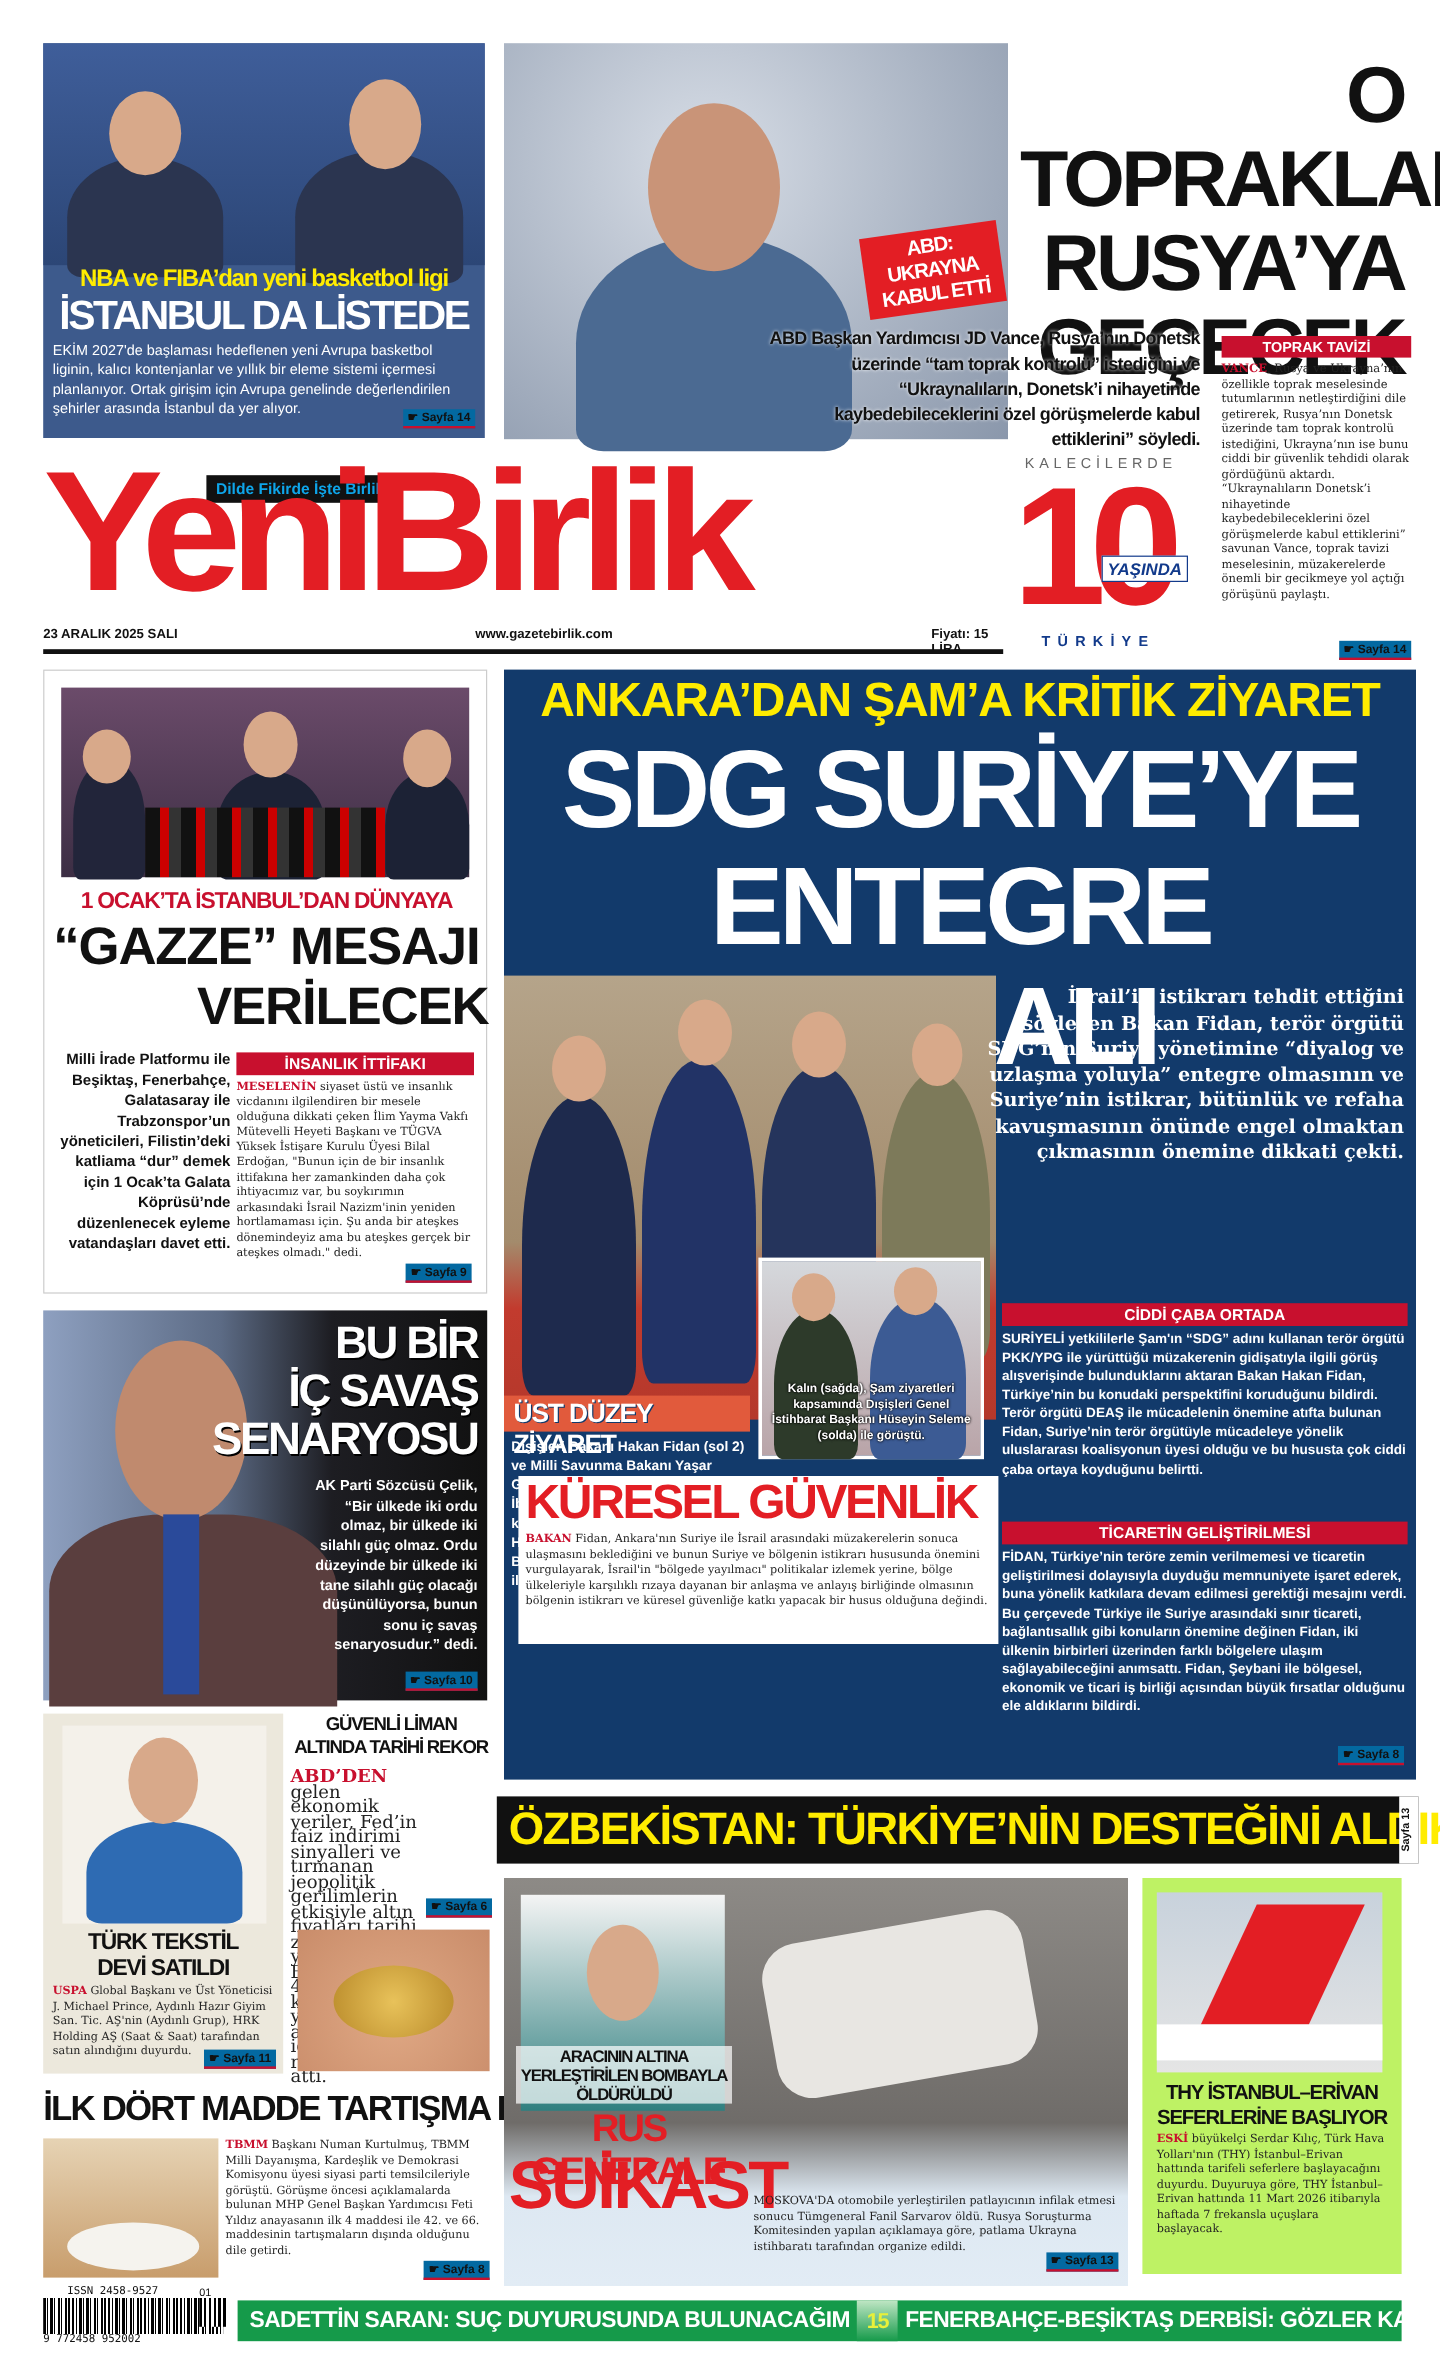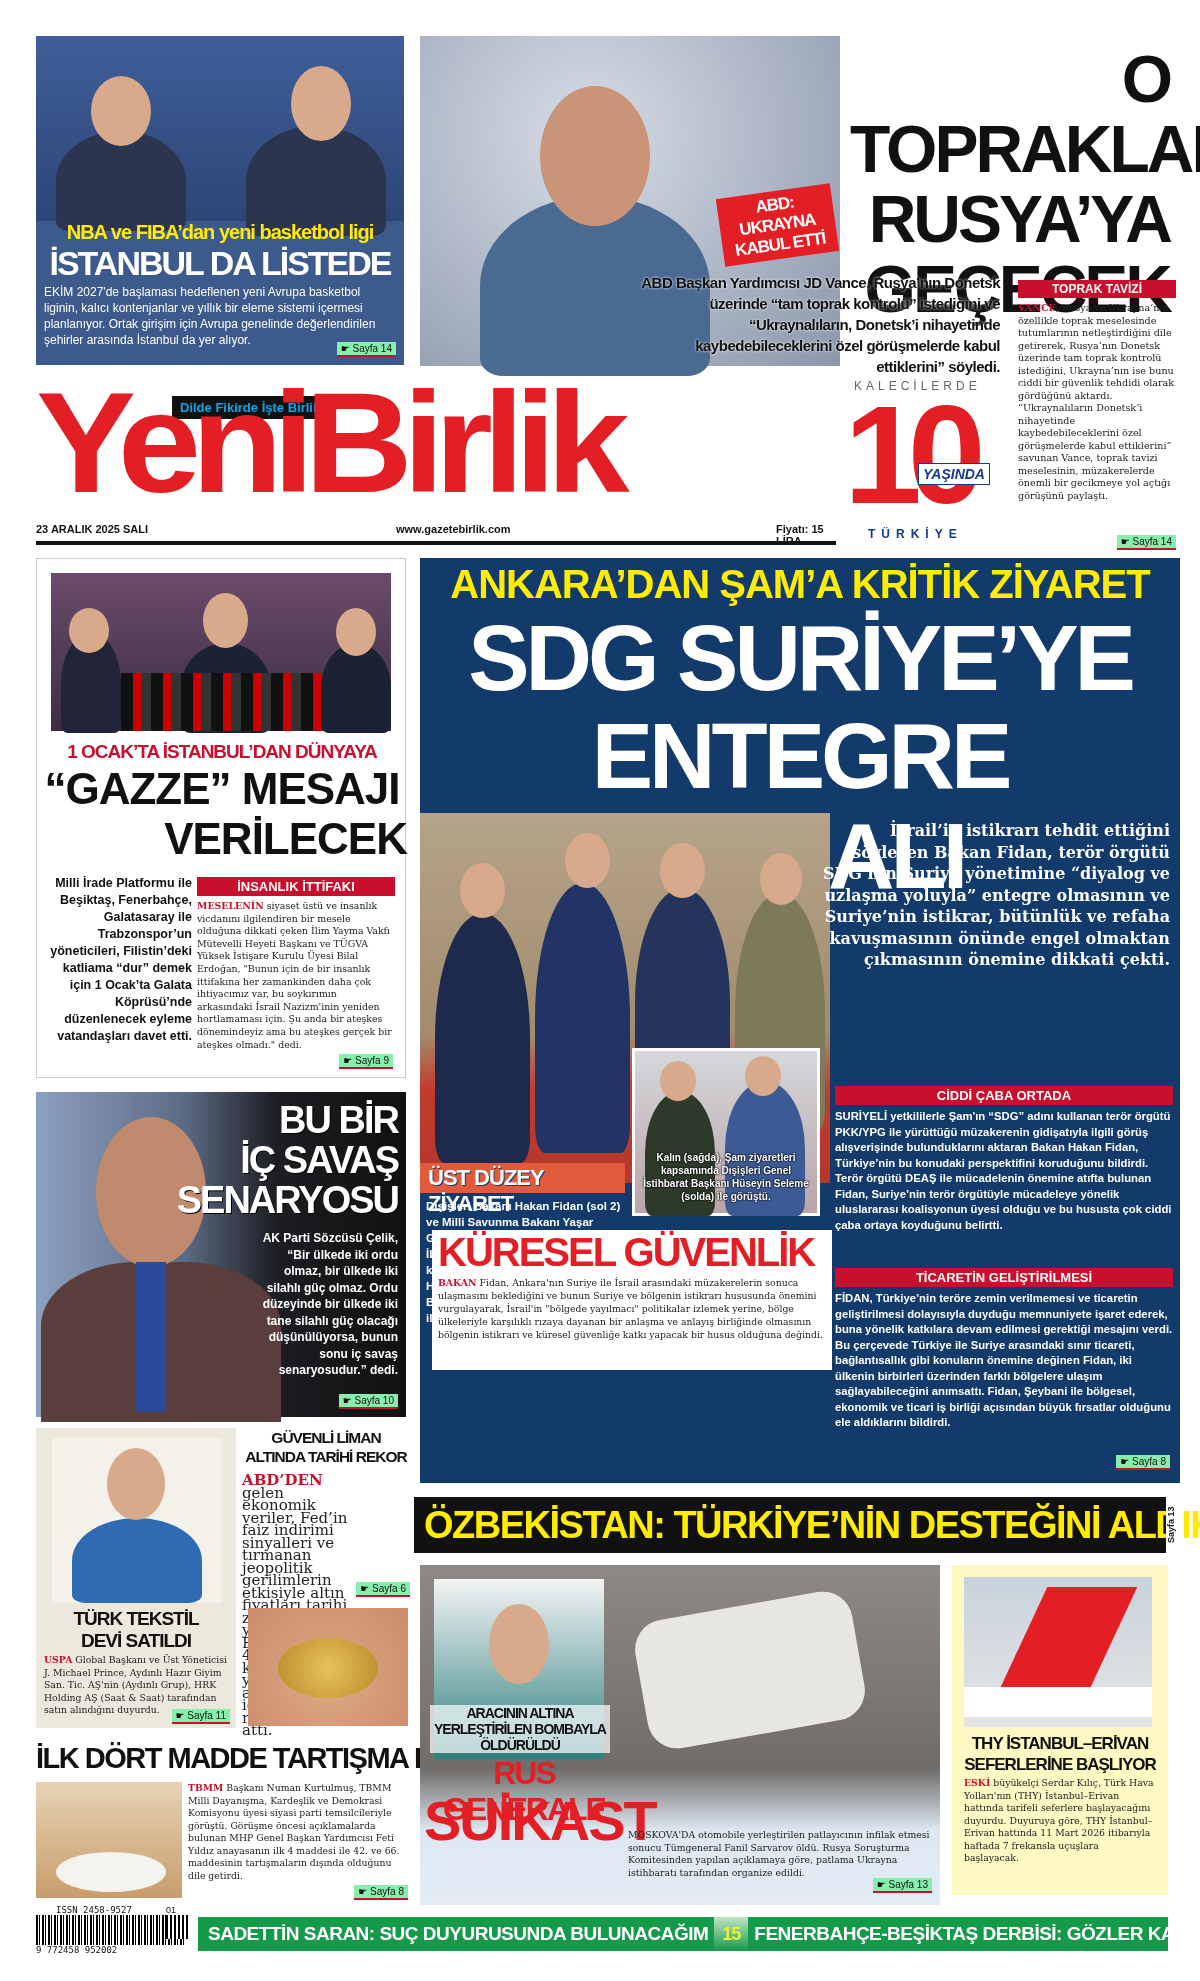--- a/index.html
+++ b/index.html
@@ -1,21 +1,21 @@
 <!DOCTYPE html>
 <html><head>
 <meta charset="utf-8">
 <style>
 *{box-sizing:border-box;margin:0;padding:0}
 body{width:1200px;height:1981px;background:#fff;font-family:"Liberation Sans",sans-serif;position:relative;overflow:hidden;color:#111}
 .abs{position:absolute}
 .cond{font-family:"Liberation Sans",sans-serif;font-weight:bold;letter-spacing:-1px}
 .serif{font-family:"DejaVu Serif",serif}
 .photo{background:linear-gradient(135deg,#5a6d8f,#2f3e5c)}
-.sayfa{display:inline-block;background:#86efac;color:#111;font-weight:normal;font-size:10px;padding:1px 4px;border-bottom:2px solid #c8102e}
+.sayfa{display:inline-block;background:#0369a1;color:#111;font-weight:bold;font-size:10px;padding:1px 4px;border-bottom:2px solid #c8102e}
 .sayfa:before{content:"☛ "}
 .redtag{background:#c8102e;color:#fff;font-weight:bold;text-align:center;font-size:13px;padding:2px 0}
 .lead{color:#c8102e;font-weight:bold}
 .person{position:absolute;border-radius:50% 50% 10% 10%;background:#2b3550}
 .head{position:absolute;border-radius:50%;background:#d8a98a}
 </style>
 </head>
 <body>
 
 <div class="abs" style="left:36px;top:36px;width:368px;height:329px;background:#3d5a8c;overflow:hidden">
@@ -202,21 +202,21 @@
   <div class="abs" style="left:14px;top:14px;width:170px;height:180px;background:linear-gradient(180deg,#f4f4f4,#2f7f7f)">
     <div class="head" style="left:55px;top:25px;width:60px;height:80px"></div>
   </div>
   <div class="abs cond" style="left:10px;top:140px;width:180px;text-align:center;color:#111;font-size:14px;line-height:16px;background:rgba(255,255,255,0.7)">ARACININ ALTINA YERLEŞTİRİLEN BOMBAYLA ÖLDÜRÜLDÜ</div>
   <div class="abs cond" style="left:4px;top:190px;width:200px;text-align:center;color:#e31e24;font-size:32px;line-height:36px;letter-spacing:-2px">RUS GENERALE</div>
   <div class="abs cond" style="left:4px;top:224px;width:200px;text-align:center;color:#e31e24;font-size:56px;line-height:64px;letter-spacing:-2px">SUİKAST</div>
   <div class="abs serif" style="left:208px;top:264px;width:304px;font-size:9.3px;line-height:12.5px;color:#222">MOSKOVA'DA otomobile yerleştirilen patlayıcının infilak etmesi sonucu Tümgeneral Fanil Sarvarov öldü. Rusya Soruşturma Komitesinden yapılan açıklamaya göre, patlama Ukrayna istihbaratı tarafından organize edildi.</div>
   <span class="abs sayfa" style="right:8px;bottom:12px">Sayfa 13</span>
 </div>
 
-<div class="abs" style="left:952px;top:1565px;width:216px;height:330px;background:#fef9c3">
+<div class="abs" style="left:952px;top:1565px;width:216px;height:330px;background:#bef264">
   <div class="abs" style="left:12px;top:12px;width:188px;height:150px;background:linear-gradient(180deg,#c8d2dc,#e5e5e5)">
     <div class="abs" style="left:60px;top:10px;width:90px;height:100px;background:#e31e24;transform:skewX(-25deg)"></div>
     <div class="abs" style="left:0;top:110px;width:188px;height:30px;background:#fff"></div>
   </div>
   <div class="abs cond" style="left:0;width:216px;top:168px;text-align:center;font-size:17px;line-height:21px">THY İSTANBUL–ERİVAN</div>
   <div class="abs cond" style="left:0;width:216px;top:189px;text-align:center;font-size:17px;line-height:21px">SEFERLERİNE BAŞLIYOR</div>
   <div class="abs serif" style="left:12px;top:212px;width:192px;font-size:9.3px;line-height:12.5px;color:#222">
     <span class="lead">ESKİ</span><span> büyükelçi Serdar Kılıç, Türk Hava Yolları'nın (THY) İstanbul–Erivan hattında tarifeli seferlere başlayacağını duyurdu. Duyuruya göre, THY İstanbul–Erivan hattında 11 Mart 2026 itibarıyla haftada 7 frekansla uçuşlara başlayacak.</span>
   </div>
 </div>

